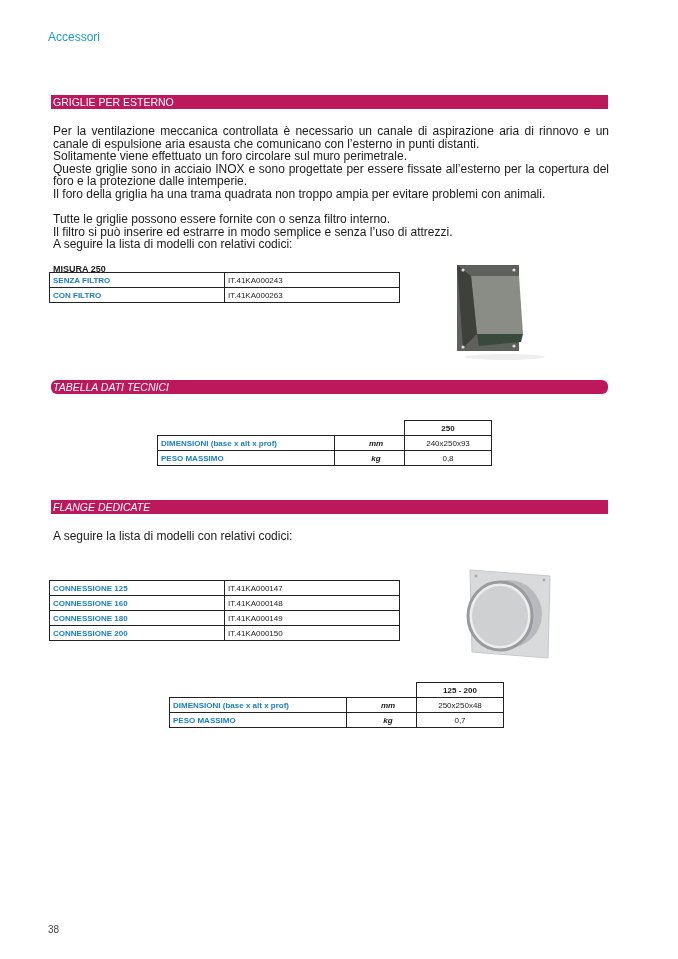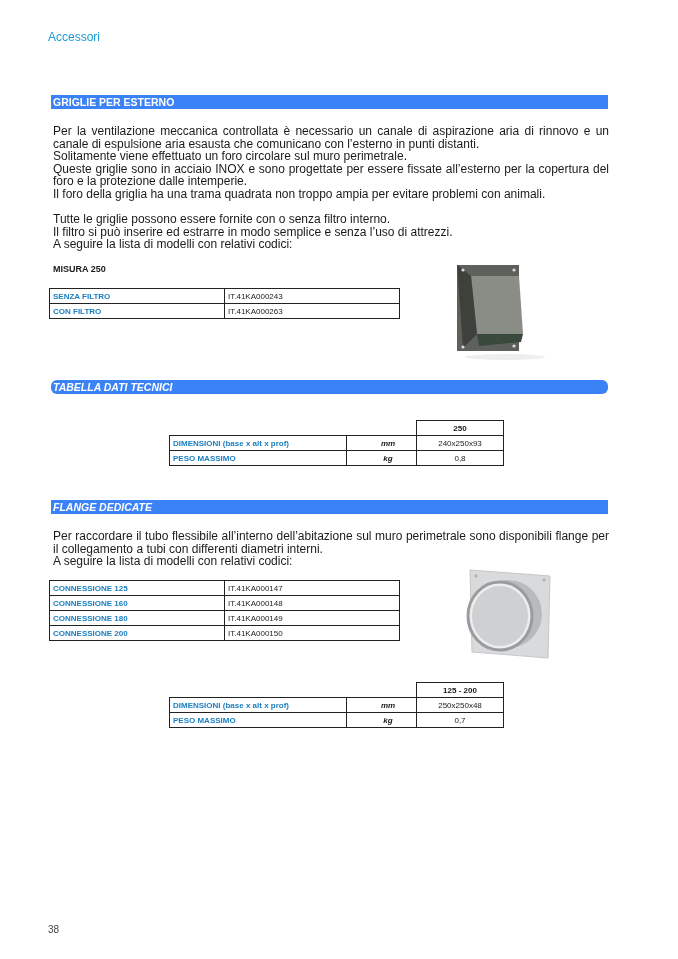--- a/index.html
+++ b/index.html
@@ -1,21 +1,21 @@
 <!DOCTYPE html>
 <html><head>
 <meta charset="utf-8">
 <style>
   html, body { margin:0; padding:0; background:#ffffff; }
   body { width:678px; height:959px; position:relative; overflow:hidden;
          font-family:"Liberation Sans", sans-serif; color:#1a1a1a; }
   .abs { position:absolute;text-align:center; }
   .section-title { color:#1a9ad6; font-size:12px; }
-  .bar { position:absolute; left:51px; width:557px; height:14px; background:#3b82f6;
-         color:#ffffff; font-weight:bold; font-size:10.5px; line-height:14px; padding-left:2px; box-sizing:border-box; }
+  .bar { position:absolute; left:51px; width:557px; height:14px; background:#be185d;
+         color:#ffffff; font-weight:normal; font-size:10.5px; line-height:14px; padding-left:2px; box-sizing:border-box; }
   .bar.italic { font-style:italic; }
   .para { position:absolute; left:53px; width:556px; font-size:12px; line-height:12.6px; }
   .para p { margin:0; text-align:justify; }
   .sub { font-weight:bold; font-size:9px; }
   table.codes { position:absolute; border-collapse:collapse; font-size:8px; }
   table.codes td { border:1.5px solid #222; height:14px; padding:0 3px; }
   table.codes td.lbl { color:#1a7fc1; font-weight:bold; width:168px; }
   table.codes td.code { text-align:left; width:168px; color:#222; }
   table.tech { position:absolute; border-collapse:collapse; font-size:8px; }
   table.tech td { border:1.5px solid #222; height:14px; padding:0 3px; }
@@ -41,21 +41,21 @@
 </div>
 
 <div class="para" style="top:213px;">
   <p>Tutte le griglie possono essere fornite con o senza filtro interno.</p>
   <p>Il filtro si può inserire ed estrarre in modo semplice e senza l’uso di attrezzi.</p>
   <p>A seguire la lista di modelli con relativi codici:</p>
 </div>
 
 <div class="abs sub" style="left:53px; top:264px;">MISURA 250</div>
 
-<table class="codes" style="left:49px; top:288px;">
+<table class="codes" style="left:49px; top:272px;">
   <tbody>
       <tr>
     <td class="lbl">SENZA FILTRO</td>
     <td class="code">IT.41KA000243</td>
   </tr>
   <tr>
     <td class="lbl">CON FILTRO</td>
     <td class="code">IT.41KA000263</td>
   </tr>
 </tbody>
@@ -70,21 +70,21 @@
     <polygon points="22,72 68,72 66,80 24,84" fill="#394a3d"></polygon>
     <circle cx="8" cy="8" r="1.6" fill="#dddddd"></circle>
     <circle cx="59" cy="8" r="1.6" fill="#dddddd"></circle>
     <circle cx="8" cy="85" r="1.6" fill="#dddddd"></circle>
     <circle cx="59" cy="84" r="1.6" fill="#dddddd"></circle>
   </svg>
 </div>
 
 <div class="bar italic" style="top:380px;border-radius:6px;">TABELLA DATI TECNICI</div>
 
-<table class="tech" style="left:169px; top:420px;">
+<table class="tech" style="left:157px; top:420px;">
   <tbody>
       <tr>
     <td class="blank" style="width:170px;"></td>
     <td class="blank" style="width:50px;"></td>
     <td class="val head">250</td>
   </tr>
   <tr>
     <td class="lbl">DIMENSIONI (base x alt x prof)</td>
     <td class="unit">mm</td>
     <td class="val">240x250x93</td>
@@ -93,21 +93,20 @@
     <td class="lbl">PESO MASSIMO</td>
     <td class="unit">kg</td>
     <td class="val">0,8</td>
   </tr>
 </tbody>
   </table>
 
 <div class="bar italic" style="top:500px;">FLANGE DEDICATE</div>
 
 <div class="para" style="top:530px;">
-  <p>Per raccordare il tubo flessibile all’interno dell’abitazione sul muro perimetrale sono disponibili flange per il collegamento a tubi con differenti diametri interni.</p>
   <p>A seguire la lista di modelli con relativi codici:</p>
 </div>
 
 <table class="codes" style="left:49px; top:580px;">
   <tbody>
       <tr>
     <td class="lbl">CONNESSIONE 125</td>
     <td class="code">IT.41KA000147</td>
   </tr>
   <tr>

